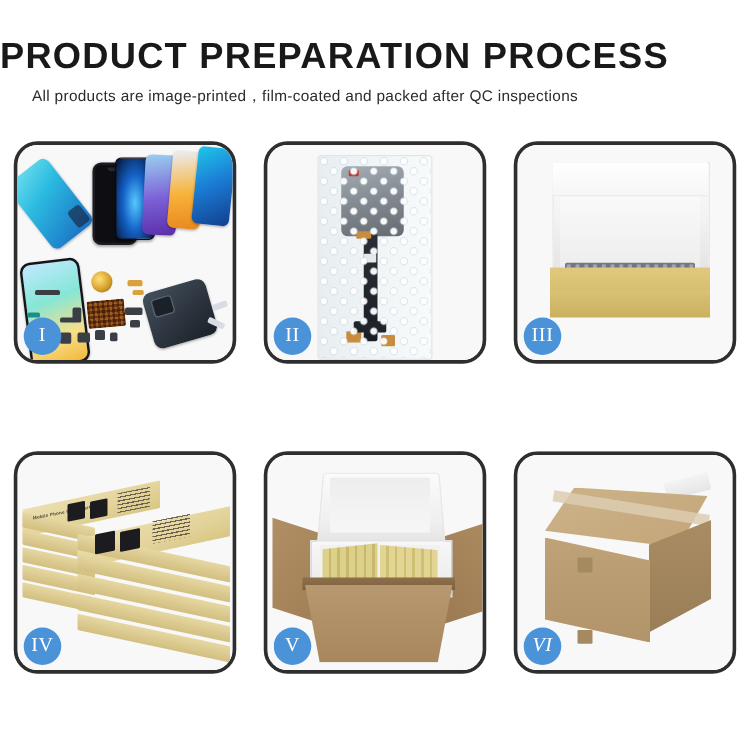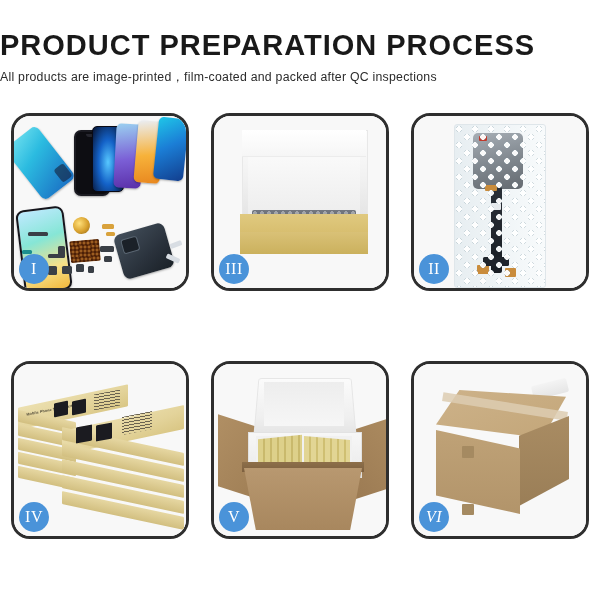--- a/index.html
+++ b/index.html
@@ -20,21 +20,21 @@
     height: 600px;
     background: #ffffff;
     box-sizing: border-box;
   }
 
   
   .header {
     position: absolute;
     left: 0; top: 0;
     width: 488px;
-    text-align: left;
+    text-align: center;
   }
   .title {
     margin: 0;
     padding-top: 31px;
     font-size: 29px;
     font-weight: 700;
     letter-spacing: 1.0px;
     color: #191919;
     line-height: 1.0;
     white-space: nowrap;
@@ -372,49 +372,49 @@
         <div class="prt" style="left:74px;top:150px;width:6px;height:7px;"></div>
         <div class="prt" style="left:86px;top:130px;width:14px;height:6px;"></div>
         <div class="prt" style="left:90px;top:140px;width:8px;height:6px;"></div>
         <div class="prt w" style="left:152px;top:140px;width:14px;height:5px;transform:rotate(25deg);"></div>
         <div class="prt w" style="left:156px;top:126px;width:12px;height:5px;transform:rotate(-20deg);"></div>
 
         <div class="badge">I</div>
       </div>
     </div>
 
-    <div class="panel p3">
-      <div class="stage">
-        <div class="box3-lid"></div>
-        <div class="box3-inner-foam"></div>
-        <div class="box3-lid-flap"></div>
-        <div class="box3-content"></div>
-        <div class="box3-tray"></div>
-        <div class="box3-tray-front"></div>
-        <div class="badge">III</div>
-      </div>
-    </div>
-
     <div class="panel p2">
       <div class="stage">
         <div class="bubble-bag">
           <div class="screen-in"></div>
           <div class="redtab"></div>
           <div class="flex-cable"></div>
           <div class="conn" style="left:30px;top:60px;width:12px;height:6px;"></div>
           <div class="chip-w" style="left:36px;top:78px;width:10px;height:7px;"></div>
           <div class="conn" style="left:22px;top:140px;width:12px;height:9px;"></div>
           <div class="conn" style="left:50px;top:143px;width:11px;height:9px;"></div>
           <div class="prt" style="position:absolute;left:28px;top:132px;width:26px;height:9px;background:#20242b;"></div>
           <div class="bubbles"></div>
         </div>
         <div class="badge">II</div>
       </div>
     </div>
 
+    <div class="panel p3">
+      <div class="stage">
+        <div class="box3-lid"></div>
+        <div class="box3-inner-foam"></div>
+        <div class="box3-lid-flap"></div>
+        <div class="box3-content"></div>
+        <div class="box3-tray"></div>
+        <div class="box3-tray-front"></div>
+        <div class="badge">III</div>
+      </div>
+    </div>
+
     <div class="panel p4">
       <div class="stage">
 
         <div class="stk stk-top" style="left:4px;top:32px;width:110px;height:22px;transform:skewY(-12deg);"></div>
         <div class="stk stk-side" style="left:4px;top:52px;width:58px;height:12px;transform:skewY(12deg);"></div>
         <div class="stk stk-side" style="left:4px;top:66px;width:58px;height:12px;transform:skewY(12deg);"></div>
         <div class="stk stk-side" style="left:4px;top:80px;width:58px;height:12px;transform:skewY(12deg);"></div>
         <div class="stk stk-side" style="left:4px;top:94px;width:58px;height:12px;transform:skewY(12deg);"></div>
         <div class="stk stk-side" style="left:4px;top:108px;width:58px;height:12px;transform:skewY(12deg);"></div>
 

